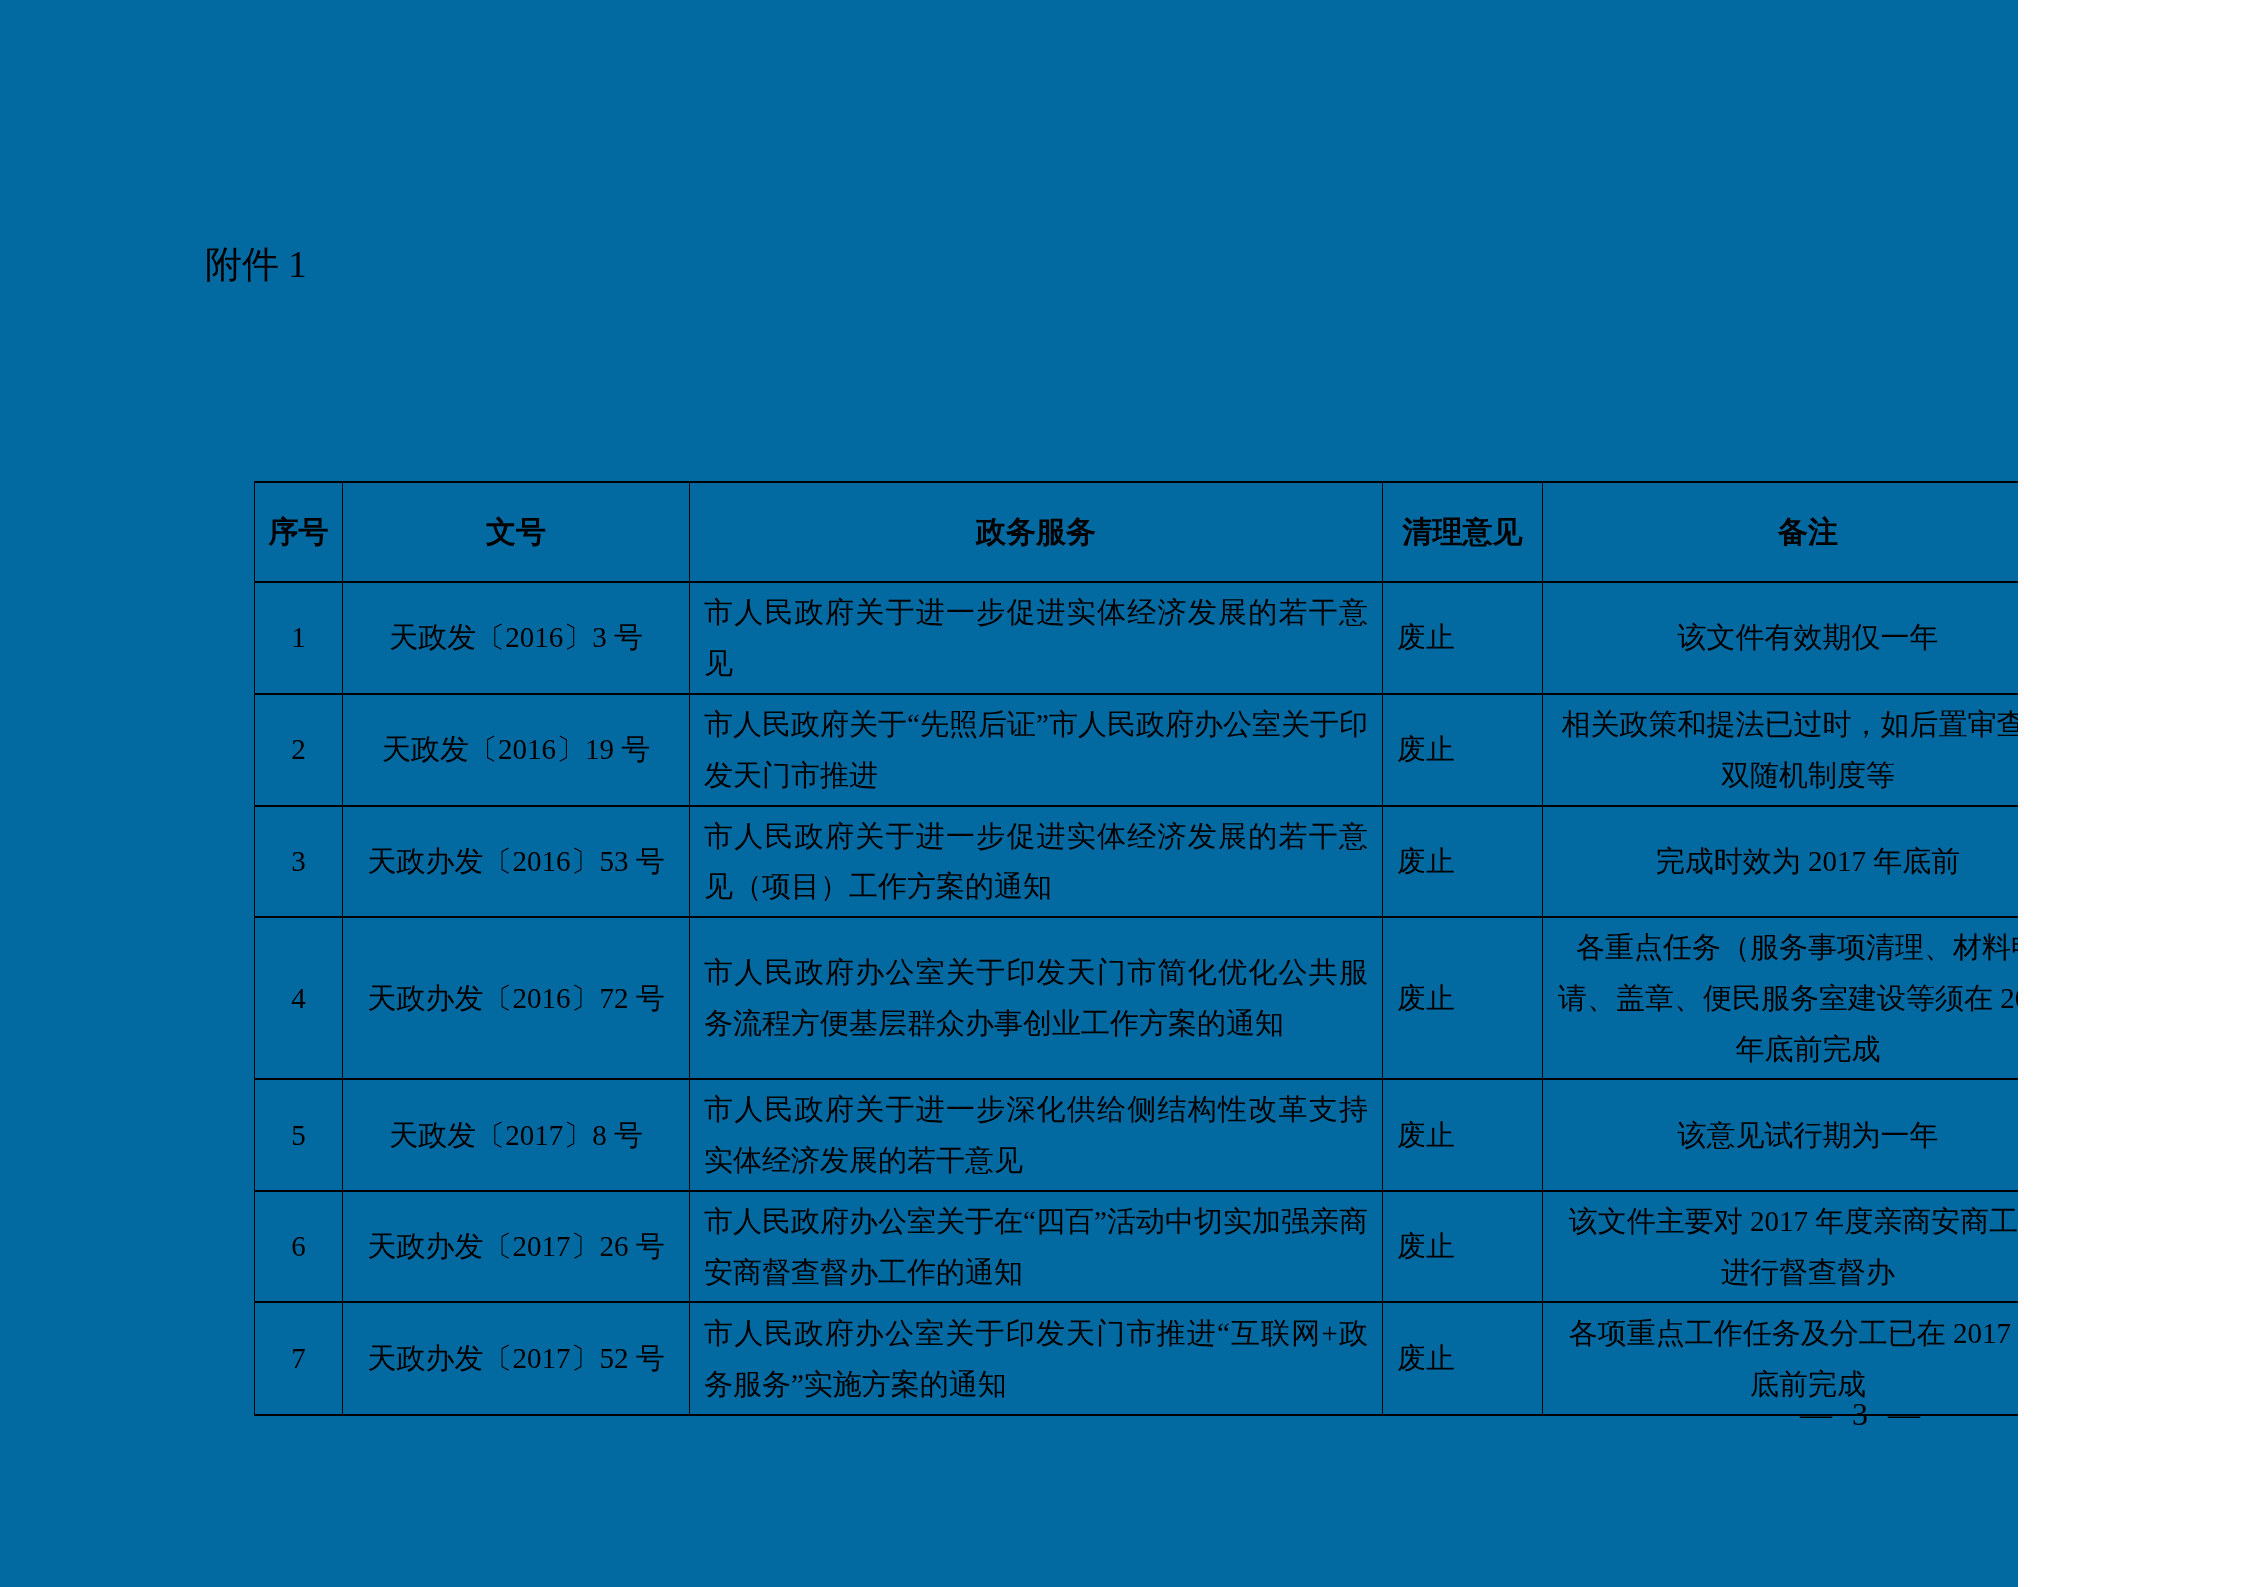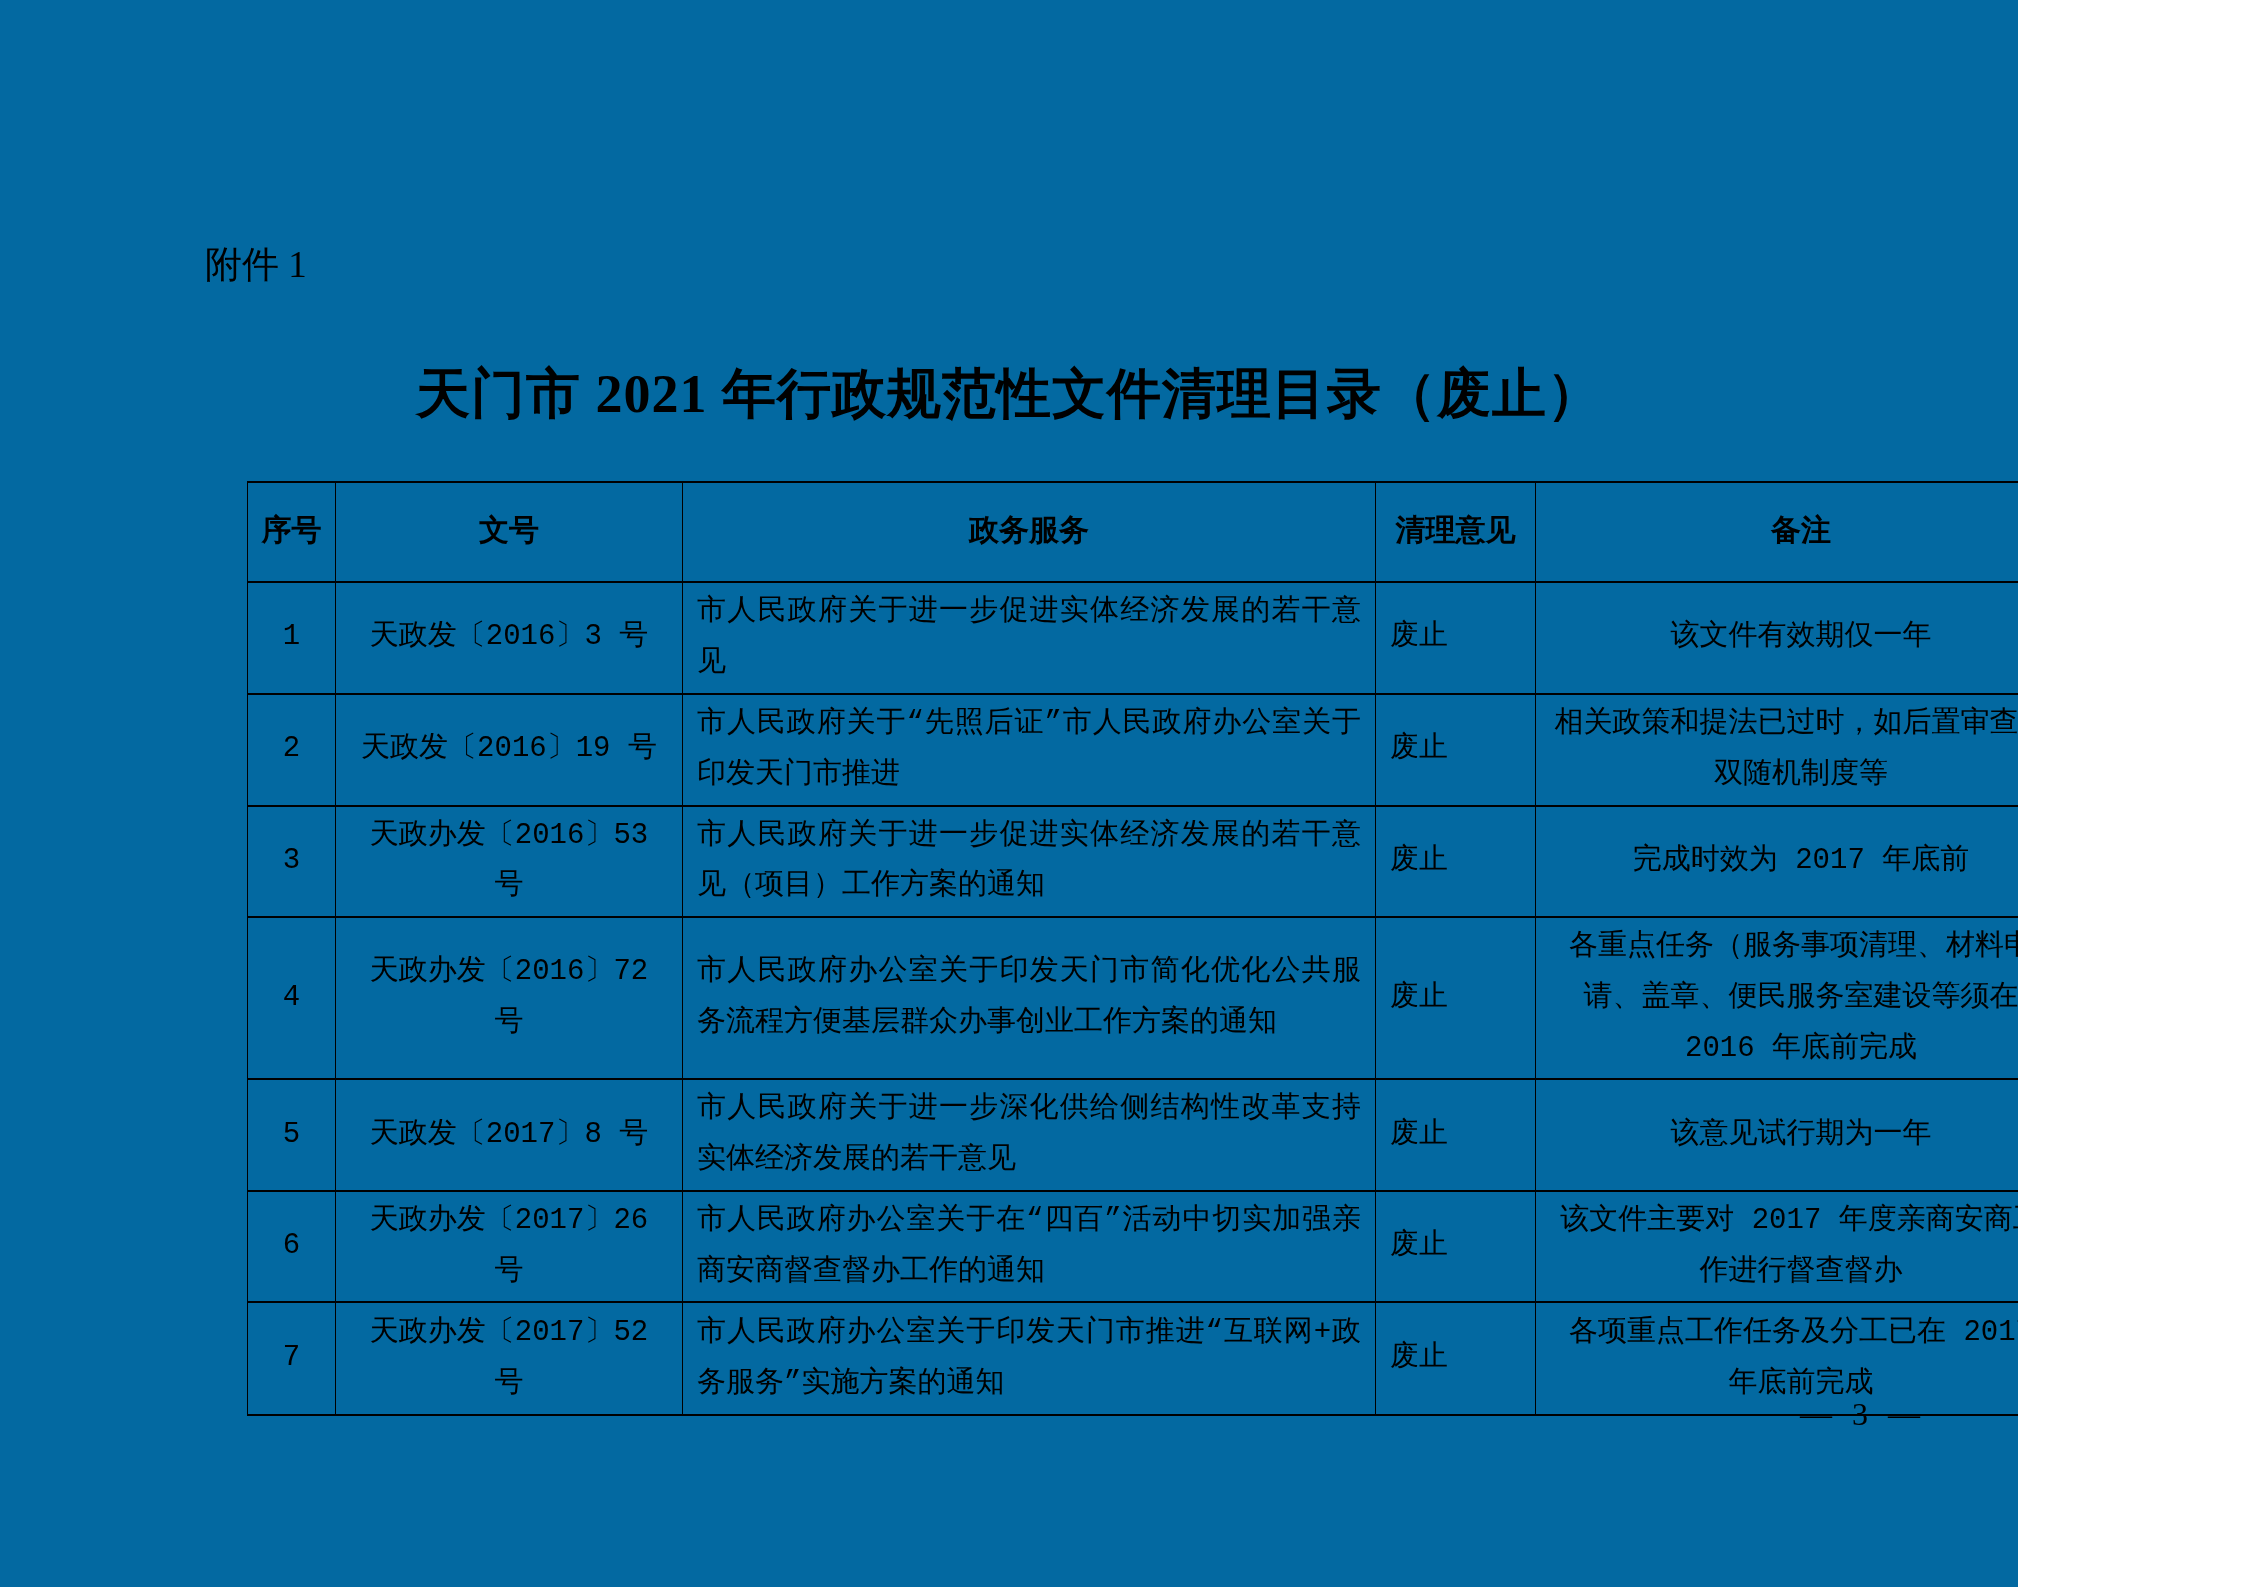--- a/index.html
+++ b/index.html
@@ -30,27 +30,26 @@
     top: 358px;
     width: 100%;
     text-align: center;
     font-size: 54px;
     font-weight: bold;
     letter-spacing: 1px;
     color: #000;
   }
   .doc-table {
     position: absolute;
-    left: 247px;
+    left: 254px;
     top: 481px;
     width: 1819px;
     border-collapse: collapse;
     table-layout: fixed;
     font-size: 29px;
-    font-family: Liberation Mono, monospace;
   }
   .doc-table th, .doc-table td {
     border: 1px solid #000;
     border-top-width: 2px;
     border-bottom-width: 2px;
     vertical-align: middle;
     padding: 4px 14px;
     line-height: 1.75;
     box-sizing: border-box;
     overflow: hidden;
@@ -88,21 +87,20 @@
     color: #000;
   }
 </style>
 </head>
 <body>
 
 <div class="page">
 
   <div class="attachment-label">附件 1</div>
 
-  <div class="doc-title">天门市 2021 年行政规范性文件清理目录（废止）</div>
 
   <table class="doc-table">
     <colgroup>
       <col class="col-no">
       <col class="col-docno">
       <col class="col-name">
       <col class="col-op">
       <col class="col-rem">
     </colgroup>
     <thead>

